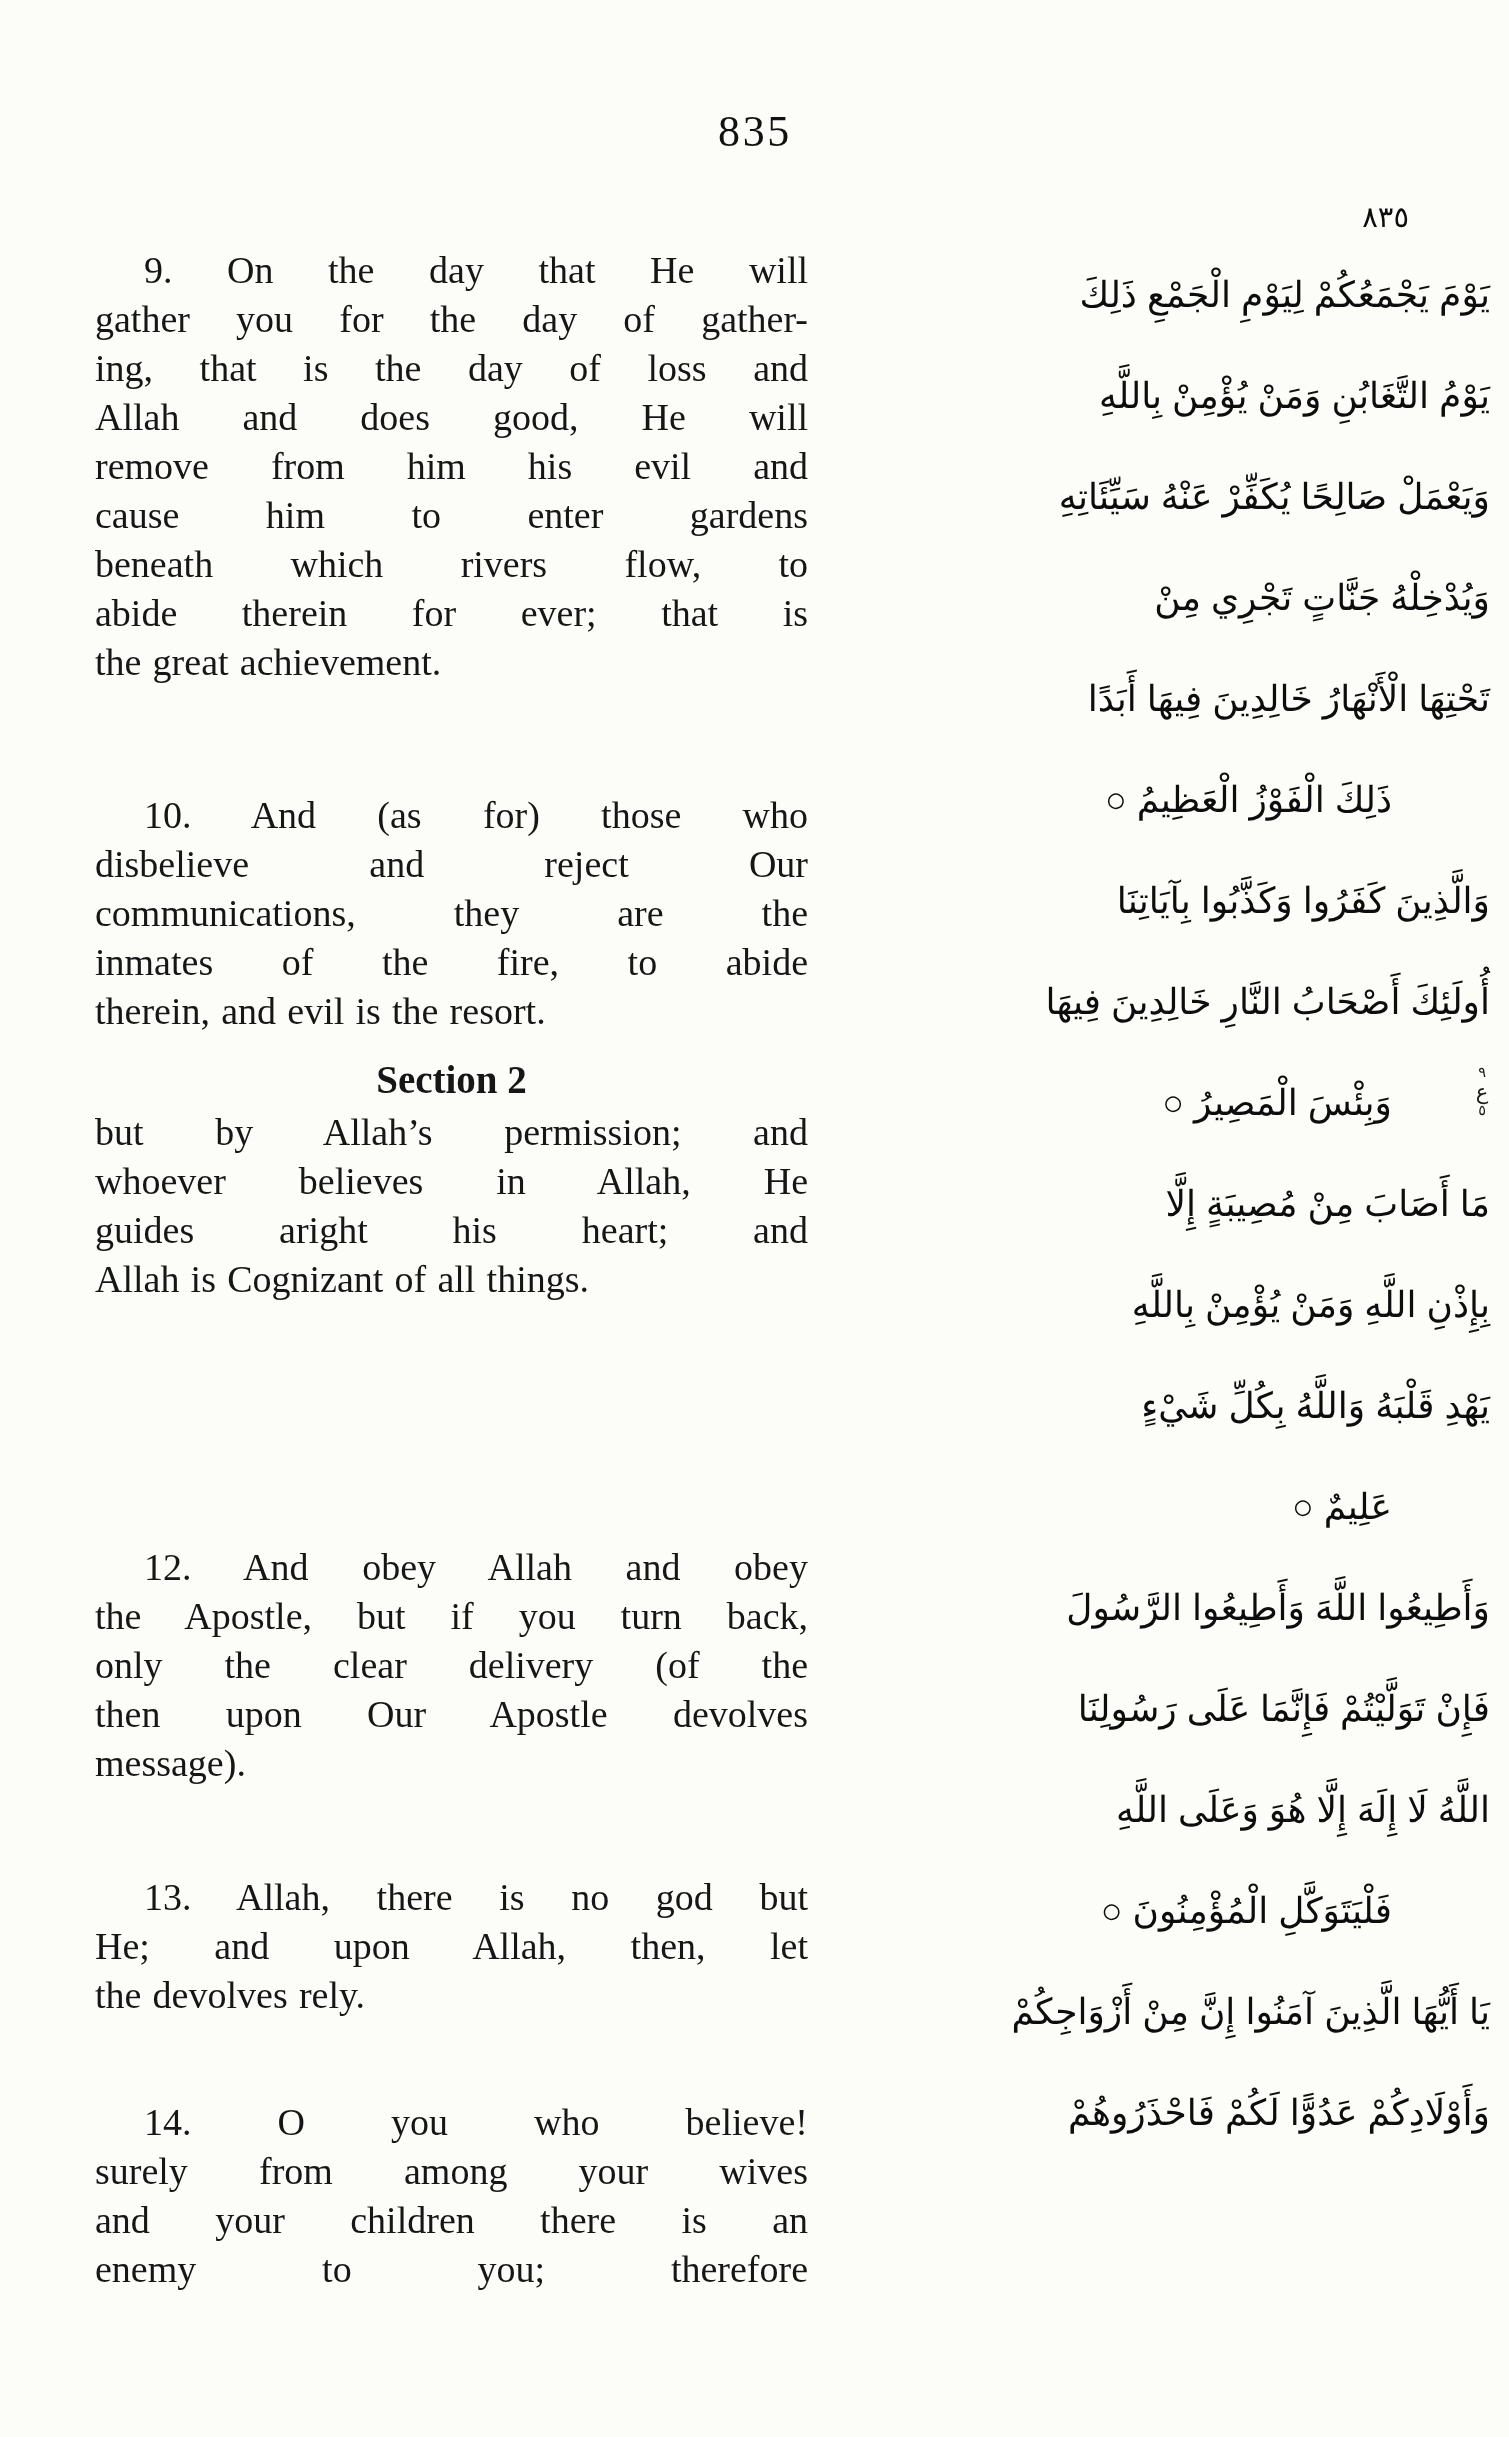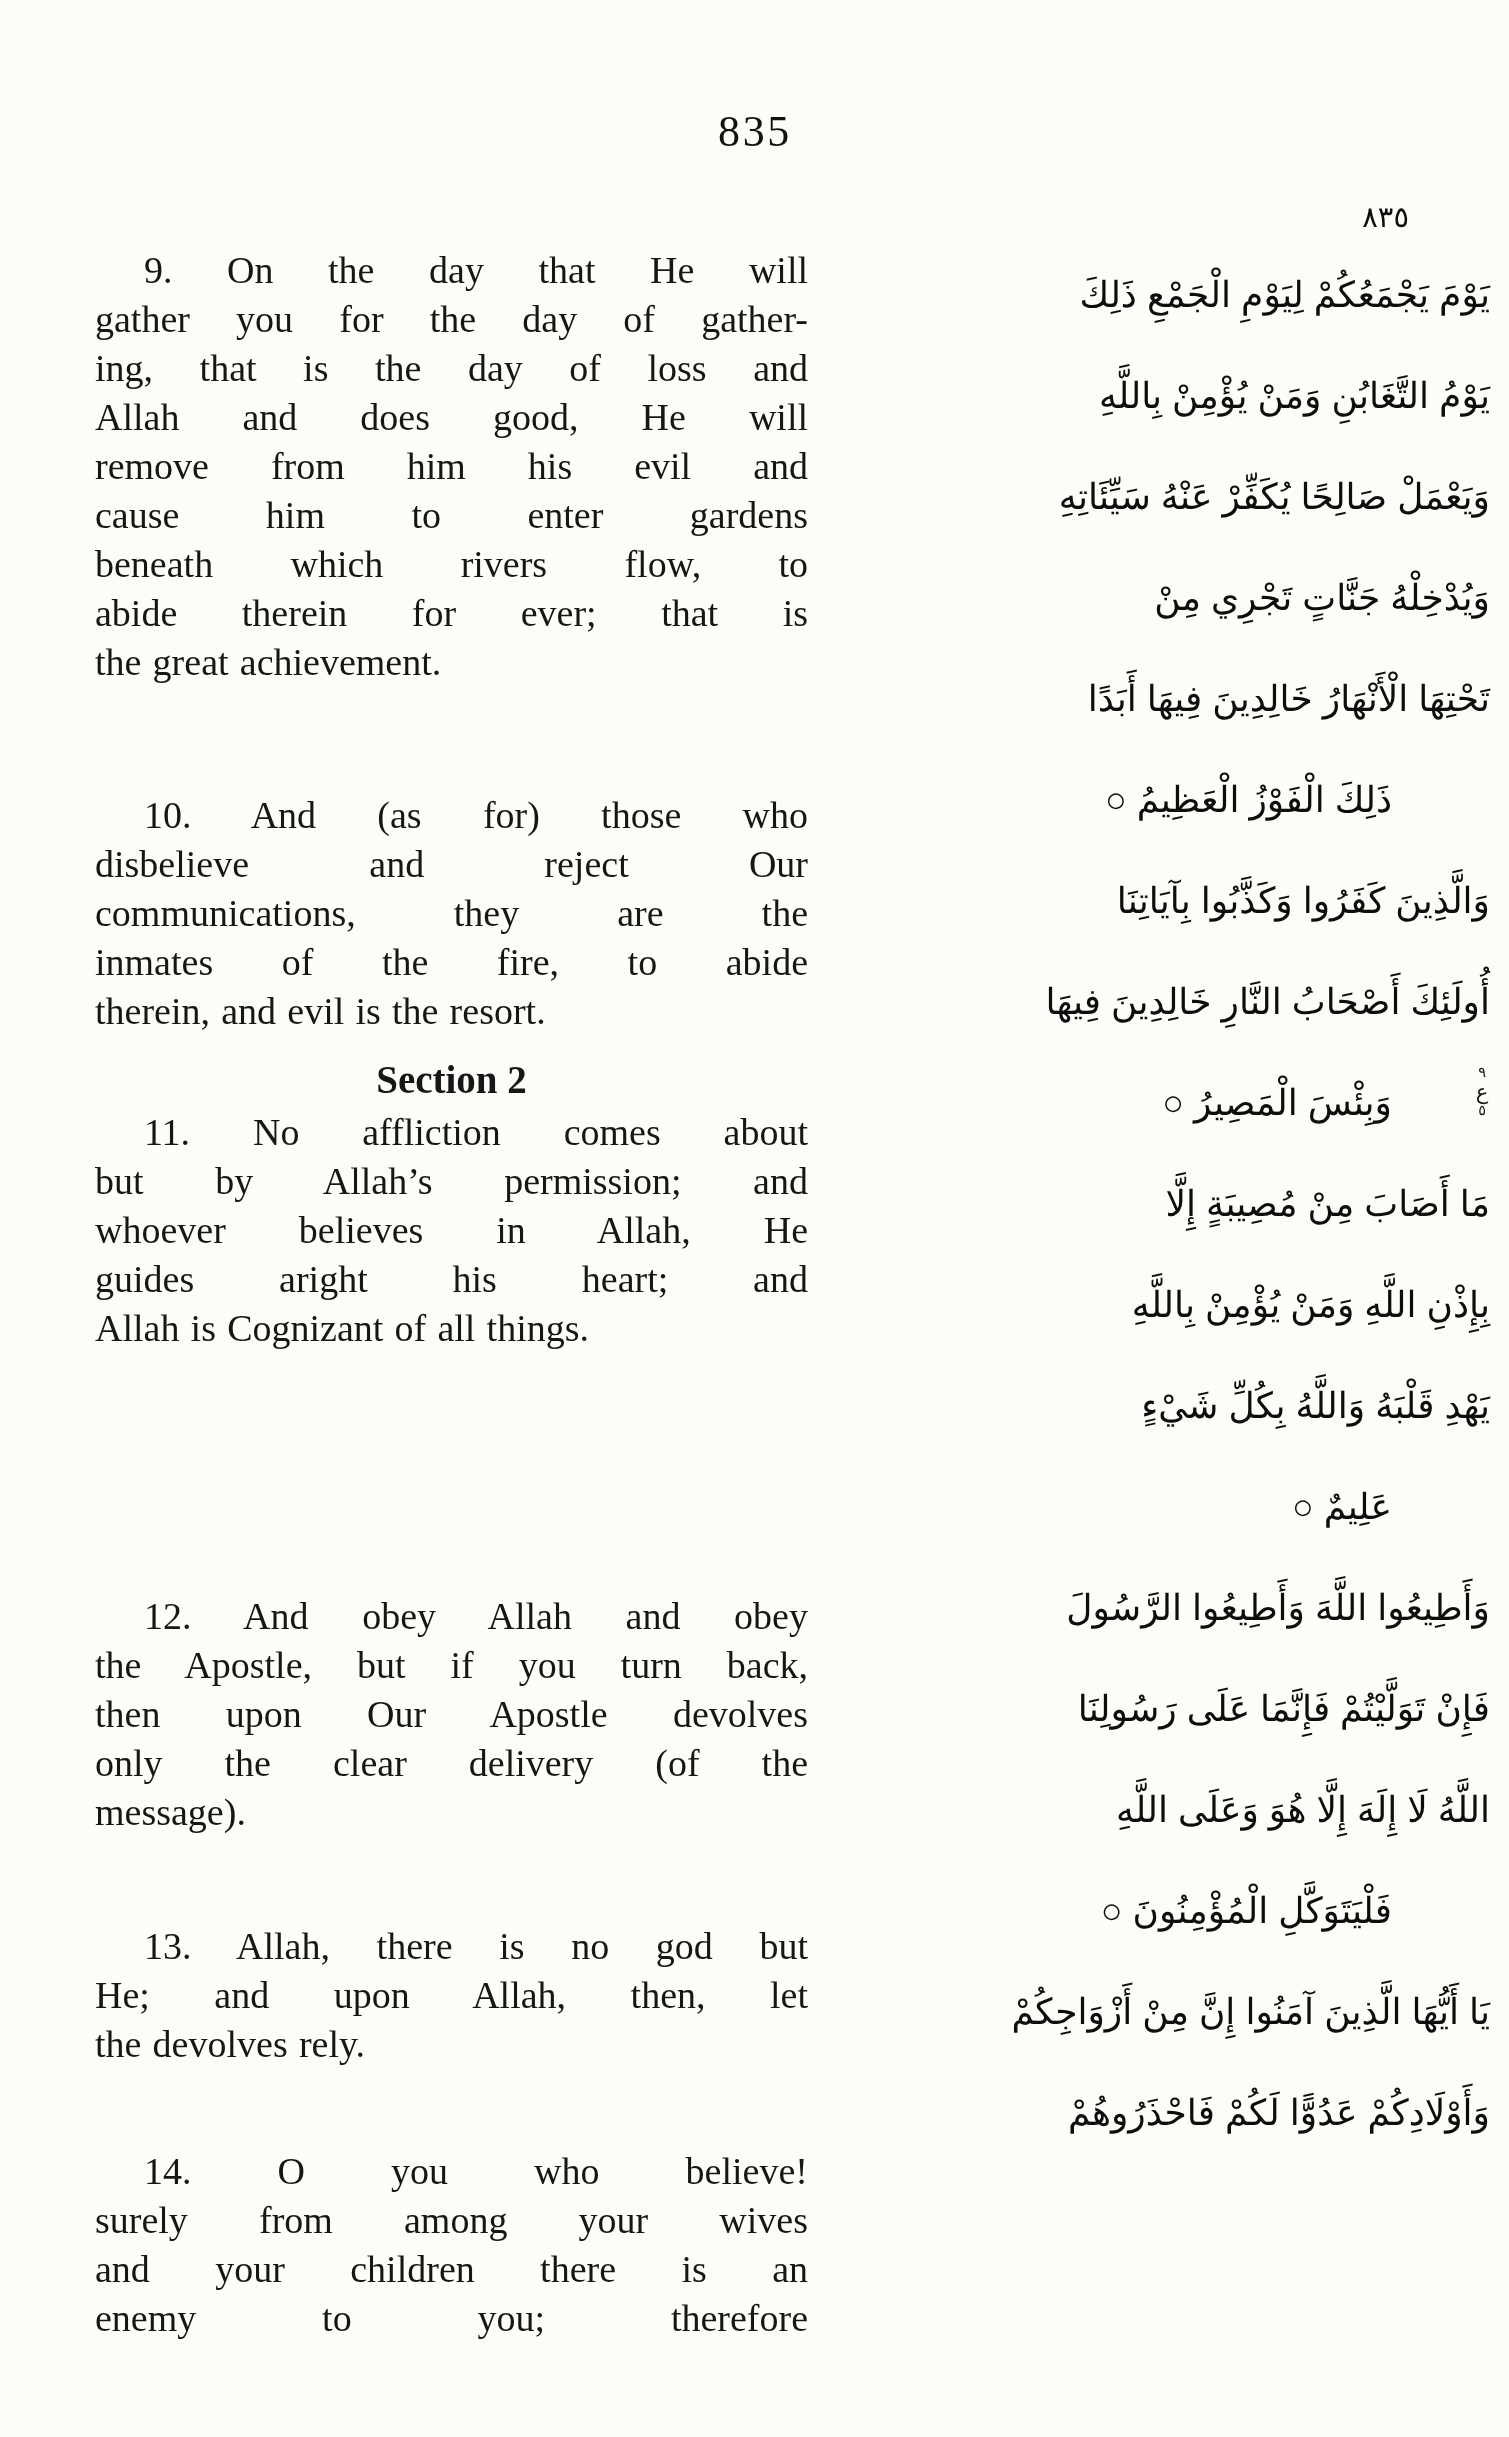--- a/index.html
+++ b/index.html
@@ -81,31 +81,30 @@
       </div>
       <div class="verse" style="margin-top: 104px;">
         <div class="line first">10. And (as for) those who</div>
         <div class="line">disbelieve and reject Our</div>
         <div class="line">communications, they are the</div>
         <div class="line">inmates of the fire, to abide</div>
         <div class="line last">therein, and evil is the resort.</div>
       </div>
       <div class="section-heading" style="margin-top: 19px;">Section 2</div>
       <div class="verse" style="margin-top: 4.3px;">
-        <div class="line first">11. No affliction comes about</div>
         <div class="line">but by Allah’s permission; and</div>
         <div class="line">whoever believes in Allah, He</div>
         <div class="line">guides aright his heart; and</div>
         <div class="line last">Allah is Cognizant of all things.</div>
       </div>
       <div class="verse" style="margin-top: 239px;">
         <div class="line first">12. And obey Allah and obey</div>
         <div class="line">the Apostle, but if you turn back,</div>
+        <div class="line">only the clear delivery (of the</div>
         <div class="line">then upon Our Apostle devolves</div>
-        <div class="line">only the clear delivery (of the</div>
         <div class="line last">message).</div>
       </div>
       <div class="verse" style="margin-top: 85px;">
         <div class="line first">13. Allah, there is no god but</div>
         <div class="line">He; and upon Allah, then, let</div>
         <div class="line last">the devolves rely.</div>
       </div>
       <div class="verse" style="margin-top: 78px;">
         <div class="line first">14. O you who believe!</div>
         <div class="line">surely from among your wives</div>

